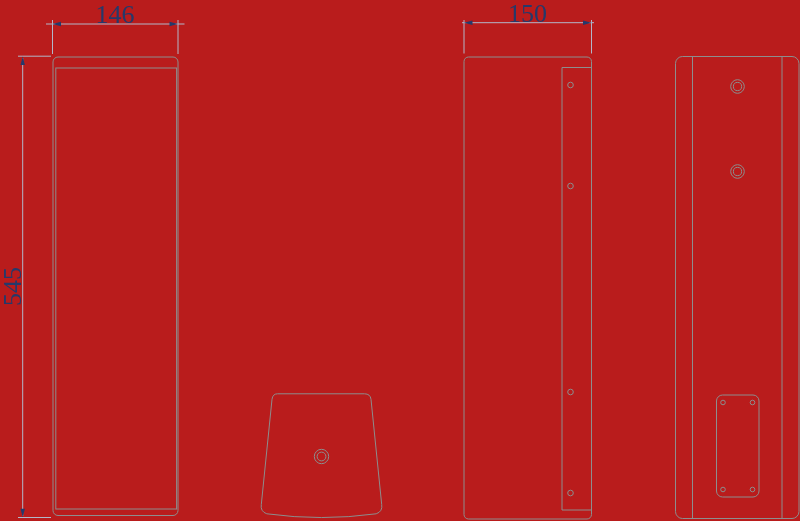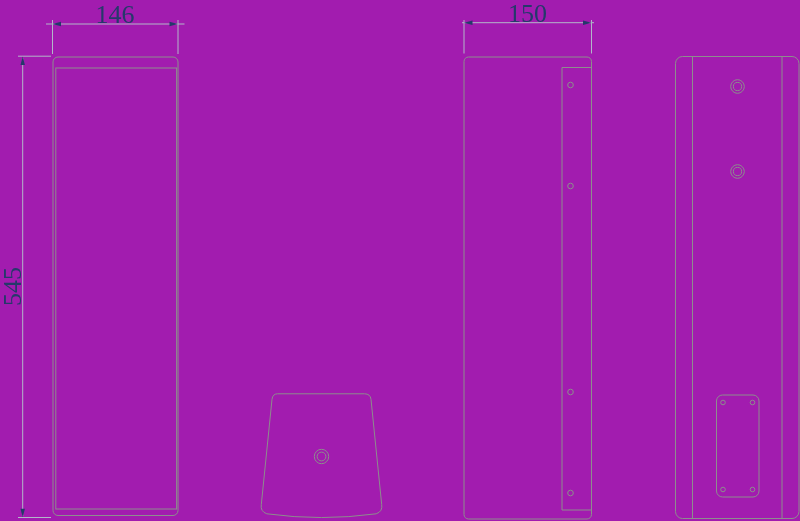--- a/index.html
+++ b/index.html
@@ -7,21 +7,21 @@
     padding: 0;
     background: #ffffff;
     width: 800px;
     height: 521px;
     overflow: hidden;
   }
   #stage {
     width: 800px;
     height: 521px;
     position: relative;
-    background: #a21caf;
+    background: #b91c1c;
   }
   svg { display: block; }
   .dim-text {
     font-family: "Liberation Serif", "DejaVu Serif", serif;
     font-size: 26px;
   }
   .obj { fill: none; }
   .dim { fill: none; }
 </style>
 </head>

